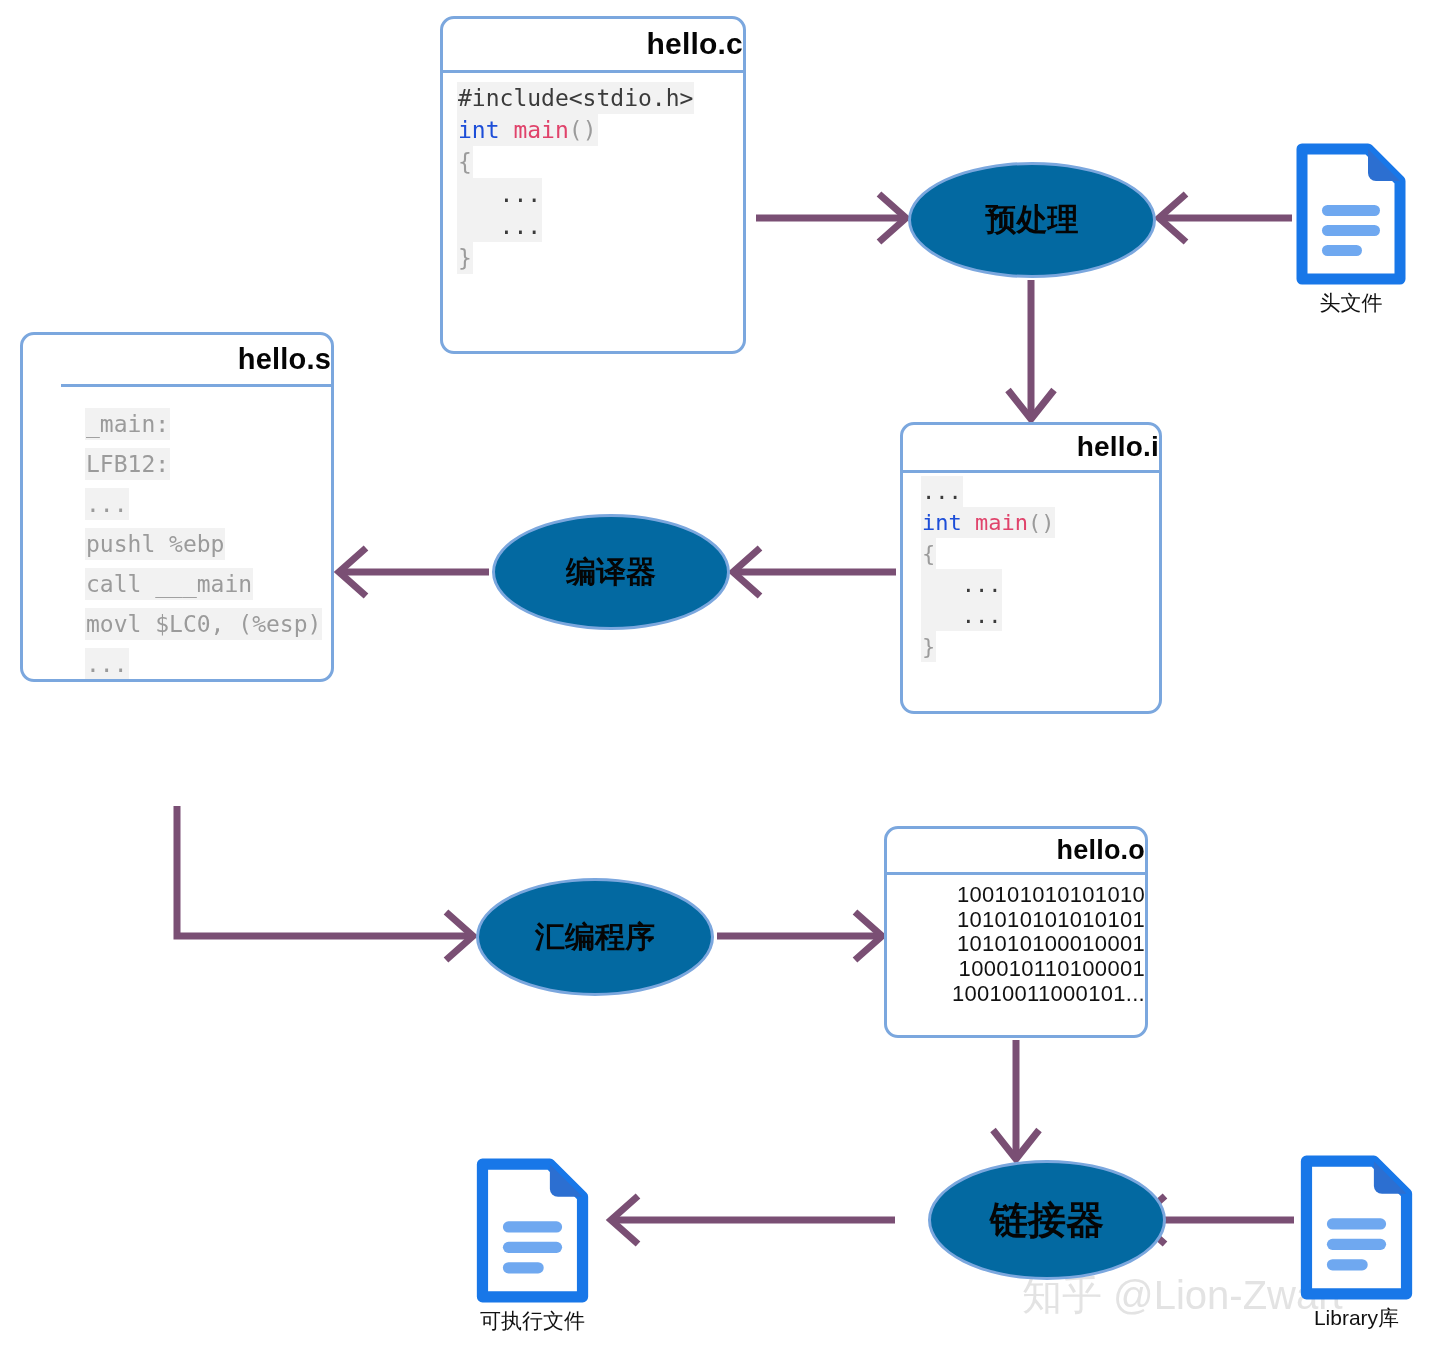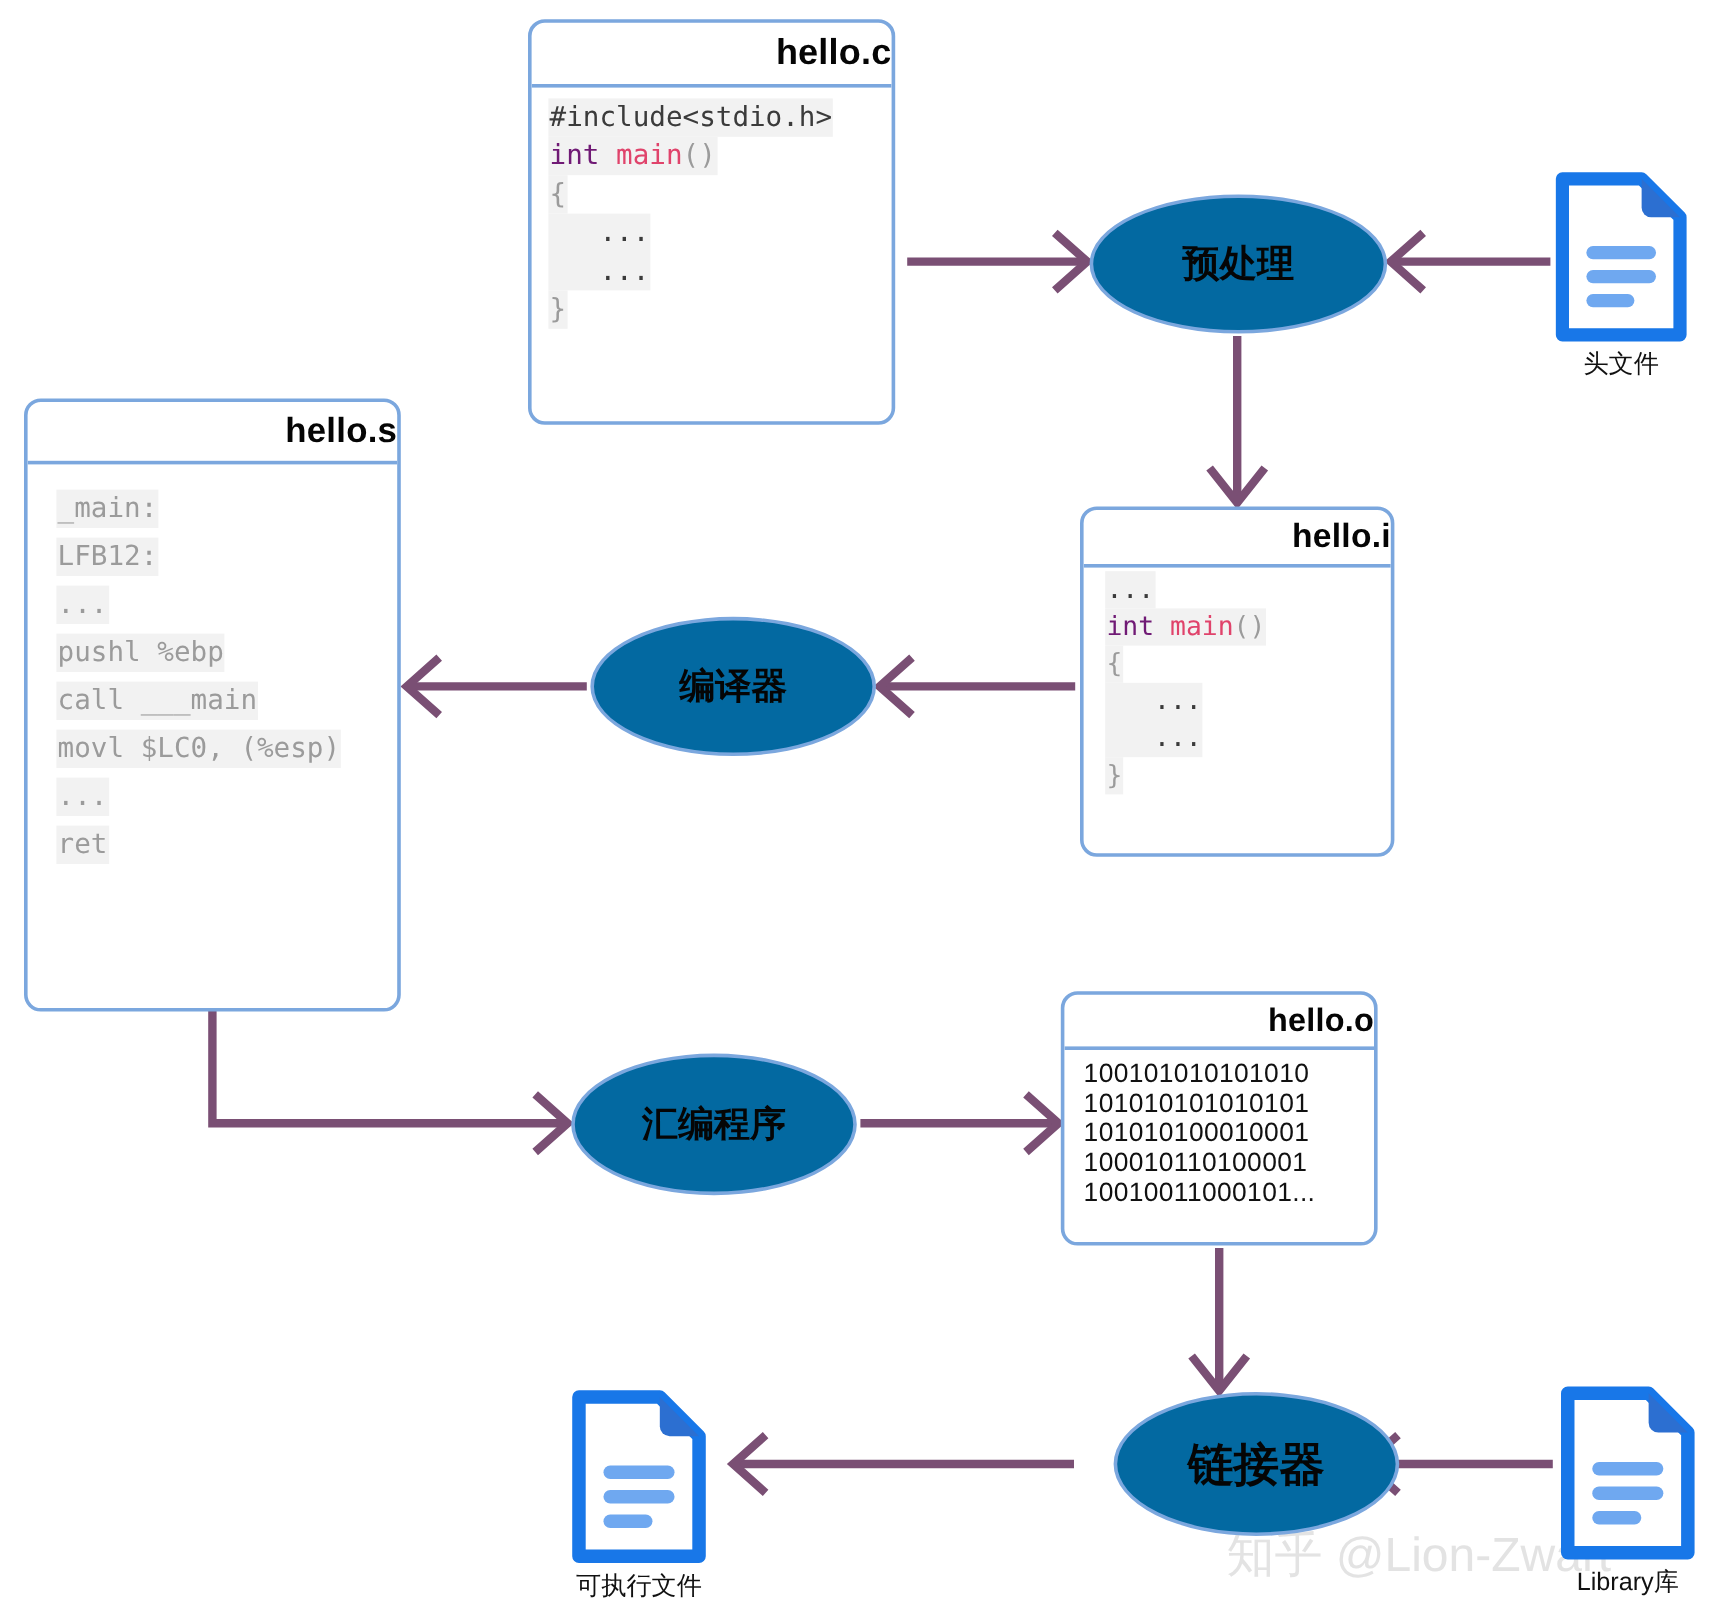--- a/index.html
+++ b/index.html
@@ -45,47 +45,47 @@
     font-family: "DejaVu Sans Mono", "Liberation Mono", monospace;
     color: #9b9b9b;
     white-space: pre;
     line-height: 1.0;
     margin: 0 0 7px 0;
   }
   .code-line > span.seg {
     background: #f2f2f2;
     padding: 3px 1px;
   }
-  .kw-type { color: #701a75; }
+  .kw-type { color: #1d4ed8; }
   .kw-fn   { color: #E0436B; }
   .kw-plain { color: #9b9b9b; }
   .kw-dark { color: #3b3b3b; }
 
   
   #card-hello-c { left: 440px; top: 16px; width: 306px; height: 338px; }
   #card-hello-c .card-header { height: 54px; line-height: 50px; font-size: 30px; }
   #card-hello-c .card-body { padding-left: 14px; }
   #card-hello-c .code-line { font-size: 23px; margin-bottom: 9px; }
 
   
-  #card-hello-s { left: 20px; top: 332px; width: 314px; height: 511px; }
+  #card-hello-s { left: 20px; top: 332px; width: 314px; height: 350px; padding-left: 38px; }
   #card-hello-s .card-header { height: 52px; line-height: 48px; font-size: 29px; }
   #card-hello-s .card-body { padding-left: 24px; padding-top: 26px; }
   #card-hello-s .code-line { font-size: 23px; margin-bottom: 17px; }
 
   
   #card-hello-i { left: 900px; top: 422px; width: 262px; height: 292px; }
   #card-hello-i .card-header { height: 48px; line-height: 44px; font-size: 28px; }
   #card-hello-i .card-body { padding-left: 18px; padding-top: 8px; }
   #card-hello-i .code-line { font-size: 22px; margin-bottom: 9px; }
 
   
   #card-hello-o { left: 884px; top: 826px; width: 264px; height: 212px; }
   #card-hello-o .card-header { height: 46px; line-height: 42px; font-size: 27px; }
-  #card-hello-o .card-body { padding: 8px 0 0 16px; text-align: left; }
+  #card-hello-o .card-body { padding: 8px 0 0 16px; text-align: right; }
   .bits {
     font-family: "Liberation Sans", "DejaVu Sans", sans-serif;
     font-size: 22px;
     color: #111;
     letter-spacing: .3px;
     line-height: 1.12;
     white-space: pre;
   }
 
   

